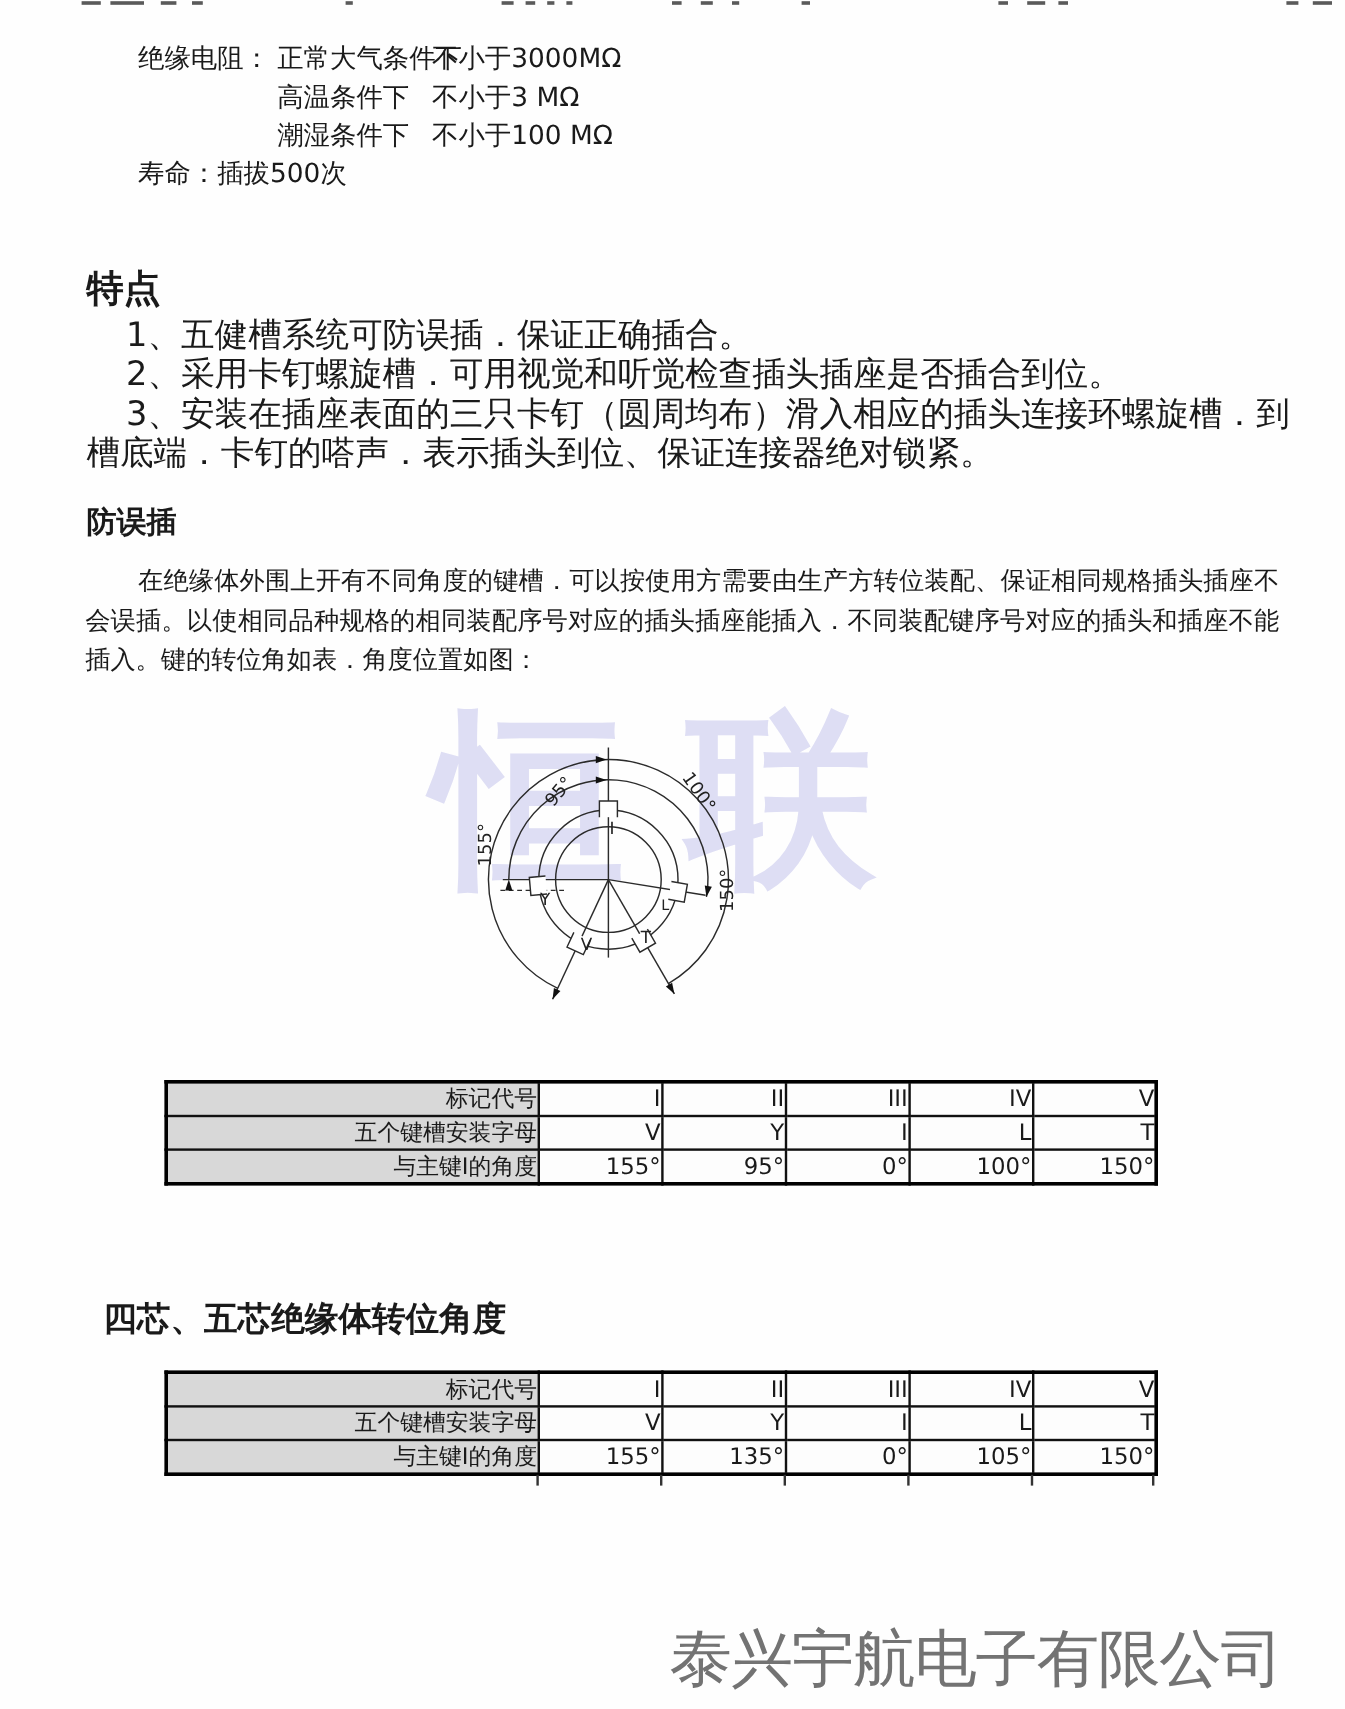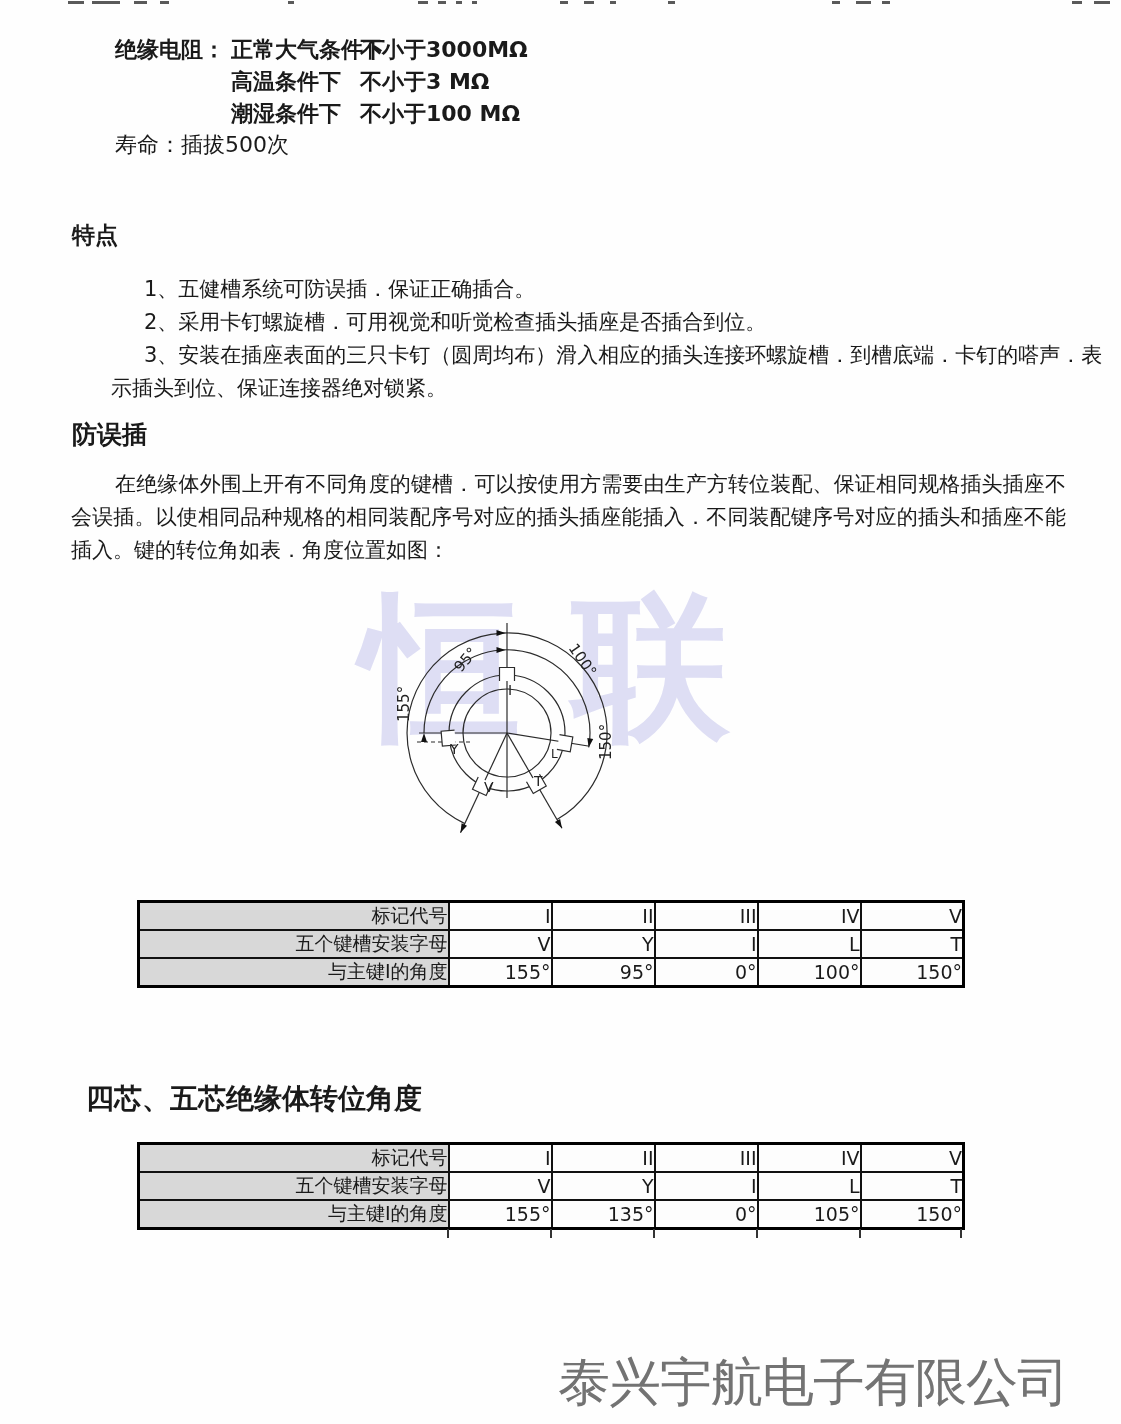--- a/index.html
+++ b/index.html
@@ -8,34 +8,34 @@
   .page {
     position:relative; width:1121px; height:1424px; background:#fefefe;
     overflow:hidden; margin:0 auto;
   }
 
   
   .top-remnants { position:absolute; left:0; top:1px; width:1121px; height:6px; }
   .top-remnants i { position:absolute; top:0; height:3px; background:#5a5a5a; display:block; }
 
   
-  .spec-block { position:absolute; left:115px; top:34px; width:700px; font-size:22px; line-height:32px;font-weight:bold; }
+  .spec-block { position:absolute; left:115px; top:34px; width:700px; font-size:22px; line-height:32px; }
   .spec-row { position:relative; height:32px; }
   .spec-label { position:absolute; left:0; white-space:nowrap; }
   .spec-cond  { position:absolute; left:92px;  white-space:nowrap;margin-left:24px; }
   .spec-val   { position:absolute; left:245px; white-space:nowrap; }
   .spec-life  { position:absolute; left:115px; top:130px; font-size:22px; white-space:nowrap; }
 
   
-  .h-features { position:absolute; left:72px; top:220px;  font-size:23px; font-weight:bold; }
+  .h-features { position:absolute; left:72px; top:220px;  font-size:31px; font-weight:bold; }
   .h-miswire  { position:absolute; left:72px; top:418px;  font-size:25px; font-weight:bold; }
   .h-section2 { position:absolute; left:70px; top:1080px; font-size:28px; font-weight:bold;margin-left:16px; }
 
   
-  .features { position:absolute; left:72px; top:273px; width:1005px; font-size:21px; line-height:33px;margin-left:39px; }
+  .features { position:absolute; left:72px; top:262px; width:1005px; font-size:28px; line-height:33px; }
   .feature-item { text-indent:33px; }
 
   
   .miswire-par {
     position:absolute; left:71px; top:468px; width:995px;
     font-size:21px; line-height:33px; text-indent:2.1em; text-align:justify;
   }
 
   
   .wm-center {

